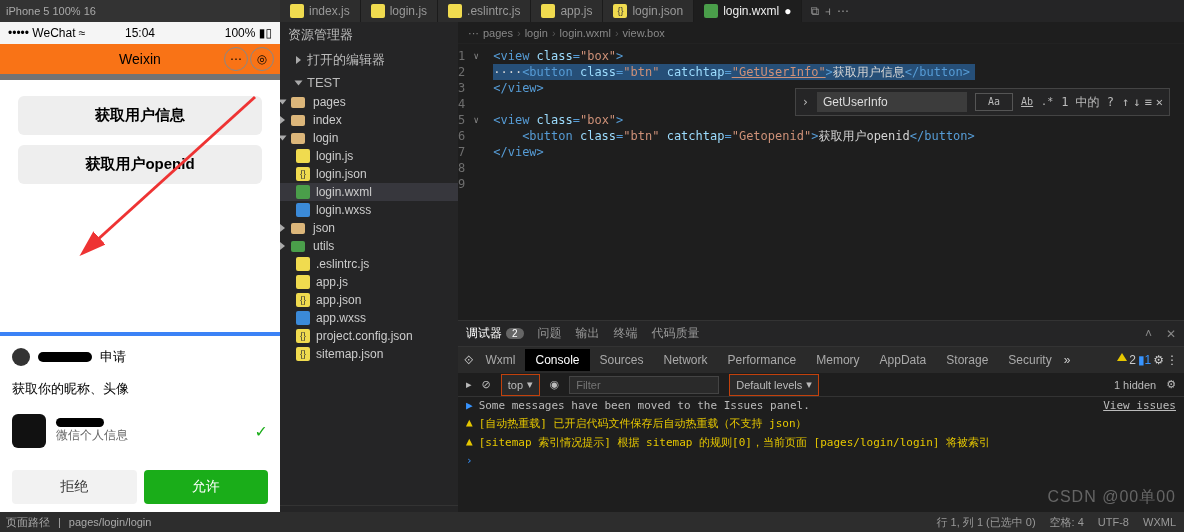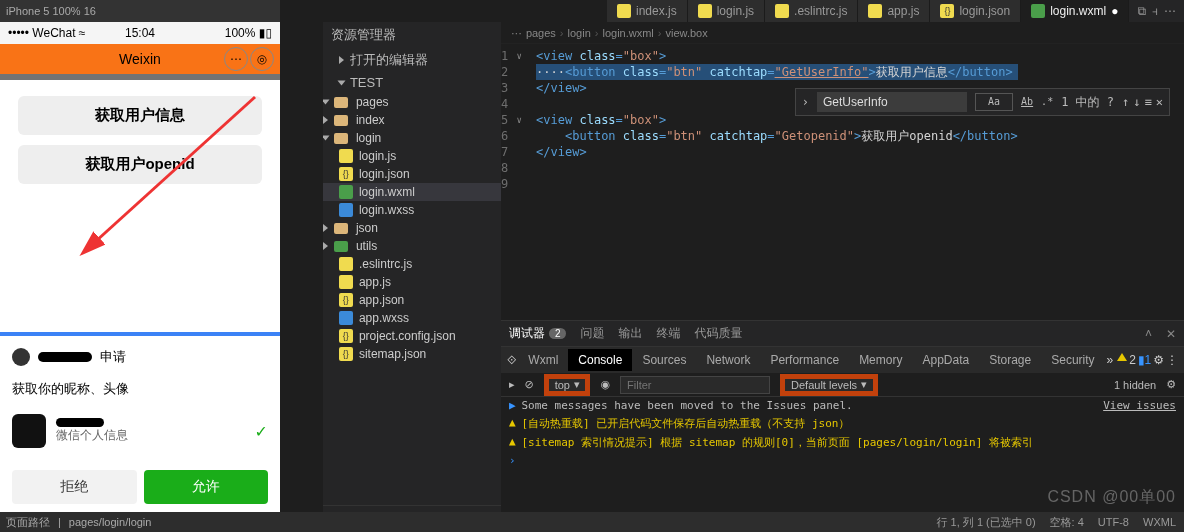--- a/index.html
+++ b/index.html
@@ -102,21 +102,21 @@
     .auth-thumb { width:34px; height:34px; border-radius:6px; background:#111; }
     .auth-label { font-size:12px; color:#666; }
     .auth-check { color:#1aad19; font-size:16px; margin-left:auto; }
     .auth-btns { display:flex; gap:7px; }
     .auth-btns button { flex:1; height:34px; border:none; border-radius:4px; font-size:14px; cursor:pointer;}
     .reject { background:#f2f2f2; color:#333; }
     .allow { background:#1aad19; color:#fff; }
     .sim-footer { height:20px; background:#2d2d2d; color:#aaa; font-size:11px; display:flex; align-items:center; padding:8px 6px; gap:8px; }
 
     
-    .ide { flex:1; display:flex; flex-direction:column;align-items:flex-end; }
+    .ide { flex:1; display:flex; flex-direction:column; }
     .toprow { height:22px; background:#252526; display:flex; align-items:center; padding-left:0; }
     .tabstrip { height:22px; display:flex; align-items:center; overflow:hidden; }
     .etab { height:22px; display:flex; align-items:center; gap:5px; padding:0 10px; color:#999; font-size:12px; border-right:1px solid #1b1b1b; background:#2d2d2d; }
     .etab.active { background:#1e1e1e; color:#eee; }
     .icon-js { width:14px;height:14px;background:#f0db4f;border-radius:2px;display:inline-block; }
     .icon-json { width:14px;height:14px;background:#f0db4f;border-radius:2px;display:inline-block; color:#333;font-size:9px;text-align:center;line-height:14px;}
     .icon-wxml { width:14px;height:14px;background:#4a9e4a;border-radius:2px;display:inline-block; }
     .icon-wxss { width:14px;height:14px;background:#3b8ad8;border-radius:2px;display:inline-block; }
     .tab-actr { display:flex; gap:6px; padding:0 8px; color:#999; font-size:12px;}
 
@@ -162,21 +162,21 @@
     .ptabs .sp{flex:1}
     .ptabs .ic{color:#888;cursor:pointer;}
     .dtabs { height:26px; background:#2a2a2a; display:flex; align-items:center; font-size:12px; gap:2px; padding:0 6px;}
     .dtabs .d { padding:4px 10px; color:#aaa; }
     .dtabs .d.active { background:#000; color:#fff; }
     .dtabs .sp{flex:1}
     .warnbox{display:flex;gap:2px;}
     .tri{width:0;height:0;border-left:5px solid transparent;border-right:5px solid transparent;border-bottom:8px solid #e6c700;}
     .ctoolbar{height:24px;display:flex;align-items:center;gap:10px;padding:0 8px;font-size:11px;border-bottom:1px solid #333;color:#bbb;}
     .ctoolbar input{background:#2a2a2a;border:1px solid #444;height:18px;color:#ccc;padding:0 6px;width:150px;font-size:11px;}
-    .ctoolbar .sel{background:#2a2a2a;border:5px solid #c2410c;height:22px;padding:0 6px;display:flex;align-items:center;gap:4px;}
+    .ctoolbar .sel{background:#2a2a2a;border:1px solid #c2410c;height:22px;padding:0 6px;display:flex;align-items:center;gap:4px;}
     .ctoolbar .sp{flex:1}
     .cmsgs{flex:1;font-family:Consolas,monospace;font-size:11px;overflow:auto;}
     .cmsg{display:flex;gap:6px;padding:2px 8px;}
     .cmsg.info .ico{color:#3794ff;}
     .cmsg.warn .ico{color:#e6c700;}
     .cmsg.info{color:#bbb;}
     .cmsg.warn{color:#e6c700;}
     .cmsg .lk{margin-left:auto;text-decoration:underline;color:#bbb;}
     .prompt{color:#3794ff;padding:2px 8px;font-family:Consolas,monospace;}
 

